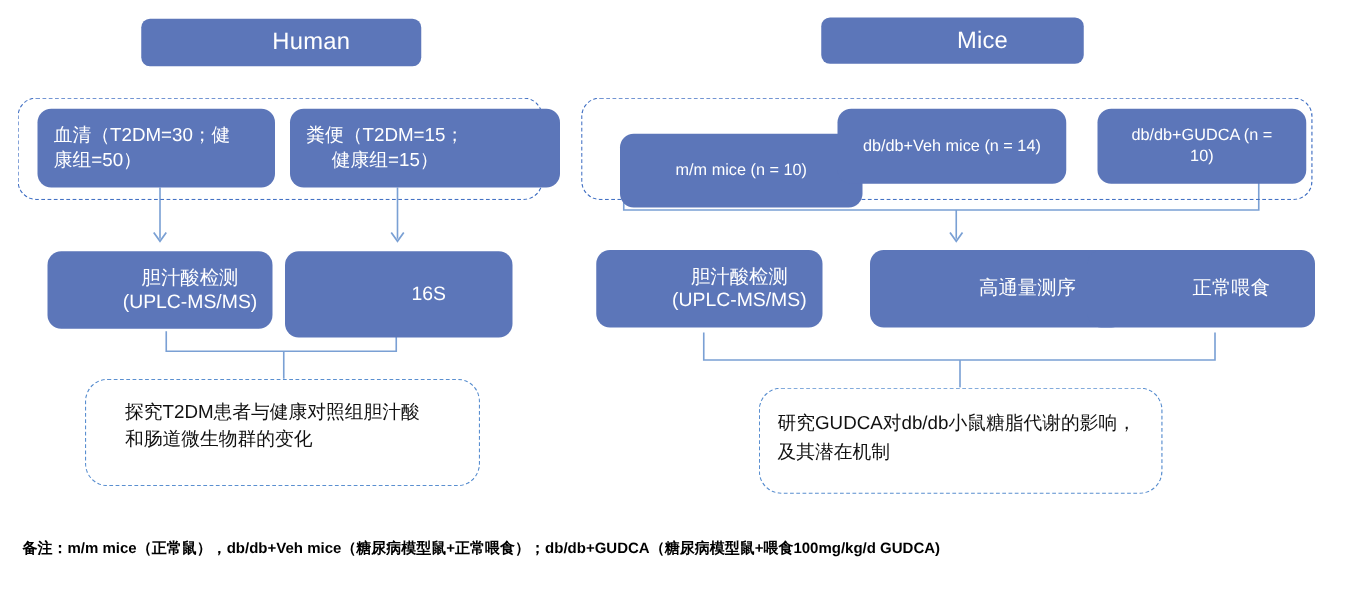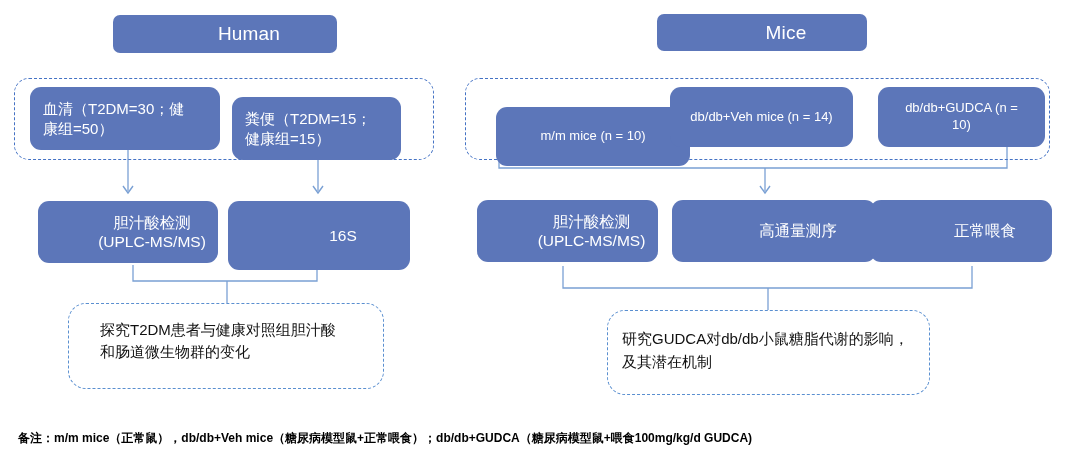--- a/index.html
+++ b/index.html
@@ -63,21 +63,21 @@
     <path class="ln" d="M768,288 V310"></path>
   </svg>
 
   <div class="abs fillbox hdr" style="left:113px;top:15px;width:224px;height:38px;">Human</div>
 
   <div class="abs dashed-container" style="left:14px;top:78px;width:420px;height:82px;"></div>
 
   <div class="abs fillbox cohort" style="left:30px;top:87px;width:190px;height:63px;">血清（T2DM=30；健
 康组=50）</div>
 
-  <div class="abs fillbox cohort" style="left:232px;top:97px;width:169px;height:63px;">粪便（T2DM=15；
+  <div class="abs fillbox cohort" style="left:232px;top:87px;width:216px;height:63px;text-align:center;">粪便（T2DM=15；
 健康组=15）</div>
 
   <div class="abs fillbox assay" style="left:38px;top:201px;width:180px;height:62px;">胆汁酸检测
 (UPLC-MS/MS)</div>
 
   <div class="abs fillbox assay" style="left:228px;top:201px;width:182px;height:69px;">16S</div>
 
   <div class="abs aimbox aim-left" style="left:68px;top:303px;width:316px;height:86px;">探究T2DM患者与健康对照组胆汁酸
 和肠道微生物群的变化</div>
 
@@ -88,21 +88,21 @@
   <div class="abs fillbox group" style="left:496px;top:87px;width:194px;height:59px;margin-top:20px;">m/m mice (n = 10)</div>
 
   <div class="abs fillbox group" style="left:670px;top:87px;width:183px;height:60px;">db/db+Veh mice (n = 14)</div>
 
   <div class="abs fillbox group" style="left:878px;top:87px;width:167px;height:60px;">db/db+GUDCA  (n =
 10)</div>
 
   <div class="abs fillbox assay" style="left:477px;top:200px;width:181px;height:62px;">胆汁酸检测
 (UPLC-MS/MS)</div>
 
-  <div class="abs fillbox assay" style="left:672px;top:200px;width:204px;height:62px;">高通量测序</div>
+  <div class="abs fillbox assay" style="left:696px;top:200px;width:204px;height:62px;">高通量测序</div>
 
   <div class="abs fillbox assay" style="left:870px;top:200px;width:182px;height:62px;">正常喂食</div>
 
   <div class="abs aimbox aim-right" style="left:607px;top:310px;width:323px;height:85px;">研究GUDCA对db/db小鼠糖脂代谢的影响，
 及其潜在机制</div>
 
   <div class="abs footnote" style="left:18px;top:430px;">备注：m/m mice（正常鼠），db/db+Veh mice（糖尿病模型鼠+正常喂食）；db/db+GUDCA（糖尿病模型鼠+喂食100mg/kg/d GUDCA)</div>
 
 </div>
 

